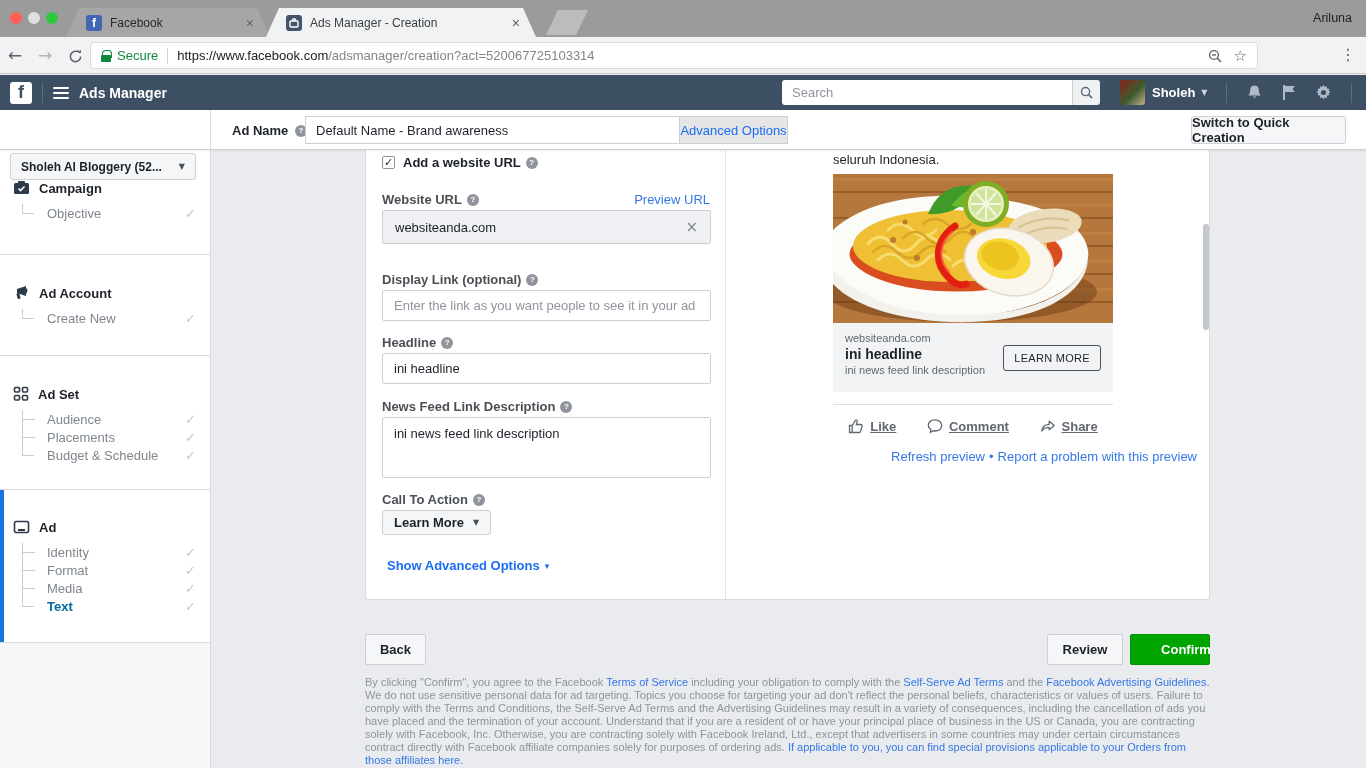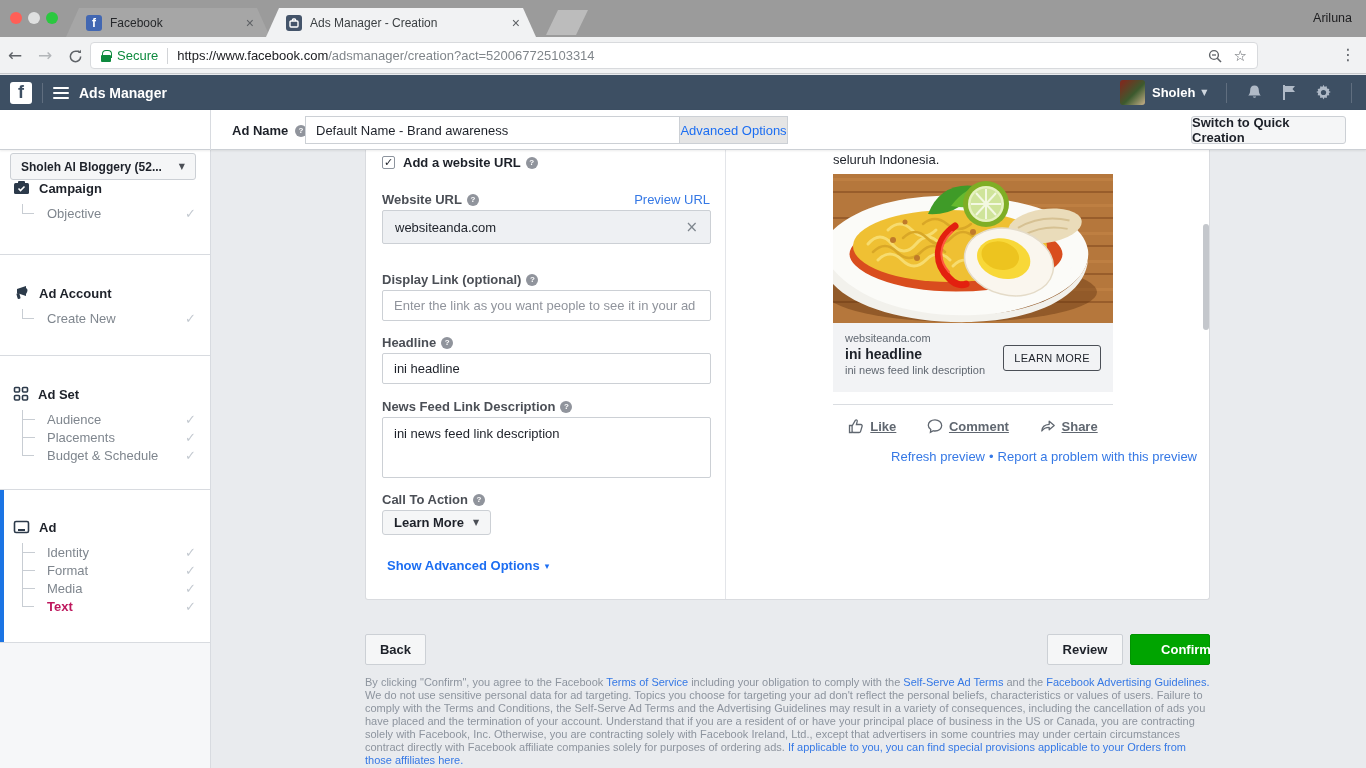--- a/index.html
+++ b/index.html
@@ -98,21 +98,21 @@
   .side-sec.active::before { content:''; position:absolute; left:0; top:0; bottom:0; width:4px; background:#1b74e4; }
   .sec-head { display:flex; align-items:center; gap:9px; padding:30px 0 0 13px; }
   .sec-head .sec-title { font-size:13px; font-weight:bold; color:#1d2129; }
   .tree { margin-top:8px; }
   .tree-row { display:flex; align-items:center; height:18px; padding-left:22px; }
   .conn { width:16px; align-self:stretch; border-left:1px solid #c8cdd3; position:relative; }
   .conn::after { content:''; position:absolute; left:0; top:50%; width:12px; border-top:1px solid #c8cdd3; }
   .tree-row.last .conn { border-left:none; }
   .tree-row.last .conn::before { content:''; position:absolute; left:0; top:0; height:50%; border-left:1px solid #c8cdd3; }
   .tree-label { font-size:13px; color:#7f868e; padding-left:9px; }
-  .tree-label.active-step { color:#be185d; font-weight:bold;text-align:right; }
+  .tree-label.active-step { color:#0369a1; font-weight:bold;text-align:right; }
   .tree-check { margin-left:auto; padding-right:14px; color:#c3c9d0; font-size:13px; font-family:"DejaVu Sans",sans-serif; }
 
   
   .card { position:absolute; left:365px; top:150px; width:845px; height:450px; background:#fff;
           border:1px solid #d9dbdf; border-top:none; border-radius:0 0 3px 3px; }
   .form-col { position:absolute; left:0; top:0; width:360px; height:100%; border-right:1px solid #e3e5e9; }
   .f-label { position:absolute; left:16px; font-size:13px; font-weight:bold; color:#4b4f56; display:flex; gap:5px; align-items:center;}
   .info { width:12px; height:12px; border-radius:50%; background:#90949c; color:#fff; font-size:8px;
           font-weight:bold; text-align:center; line-height:12px; flex:0 0 auto; }
   .chk-row { position:absolute; left:16px; top:5px; display:flex; align-items:center; gap:8px; }
@@ -231,20 +231,29 @@
 <div class="fbnav">
   <div class="fb-logo">f</div>
   <span class="nav-vsep"></span>
   <span class="hamburger">
       <span></span>
       <span></span>
       <span></span>
     </span>
   <span class="app-title">Ads Manager</span>
 
+  <div class="fb-search">
+    <input placeholder="Search" style="">
+    <span class="search-btn">
+      <svg width="13" height="13" viewBox="0 0 14 14">
+          <circle cx="6" cy="6" r="4.4" fill="none" stroke="#576b7f" stroke-width="1.5"></circle>
+          <line x1="9.3" y1="9.3" x2="13" y2="13" stroke="#576b7f" stroke-width="1.7"></line>
+        </svg>
+    </span>
+  </div>
 
   <span class="avatar"></span>
   <span class="user">
     <span>Sholeh</span>
     <span class="caret">▼</span>
   </span>
 
   <div class="nav-icons">
     <span class="nav-vsep"></span>
     <span class="nav-ico">

